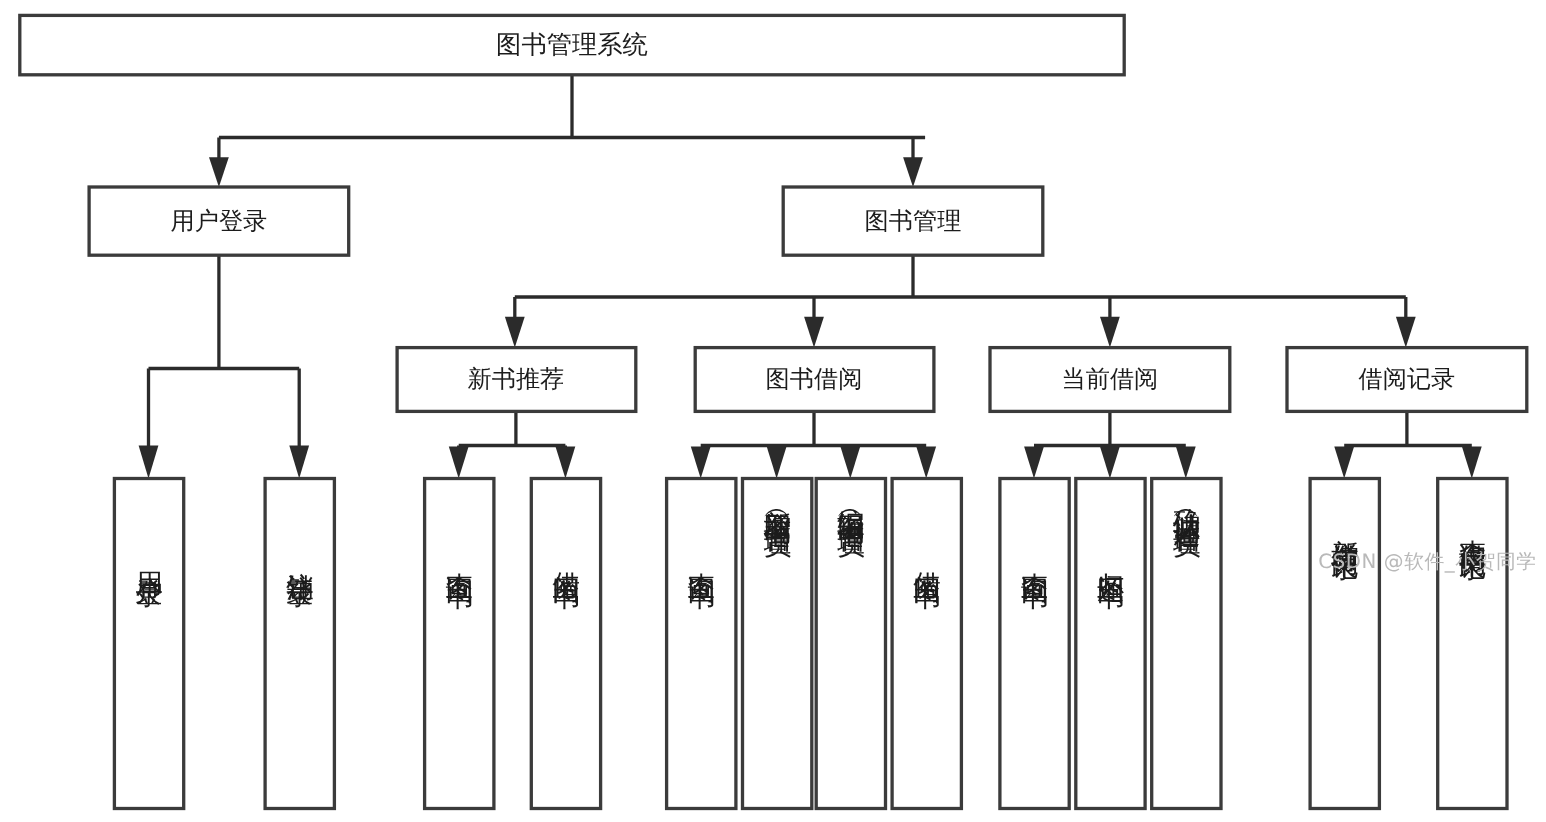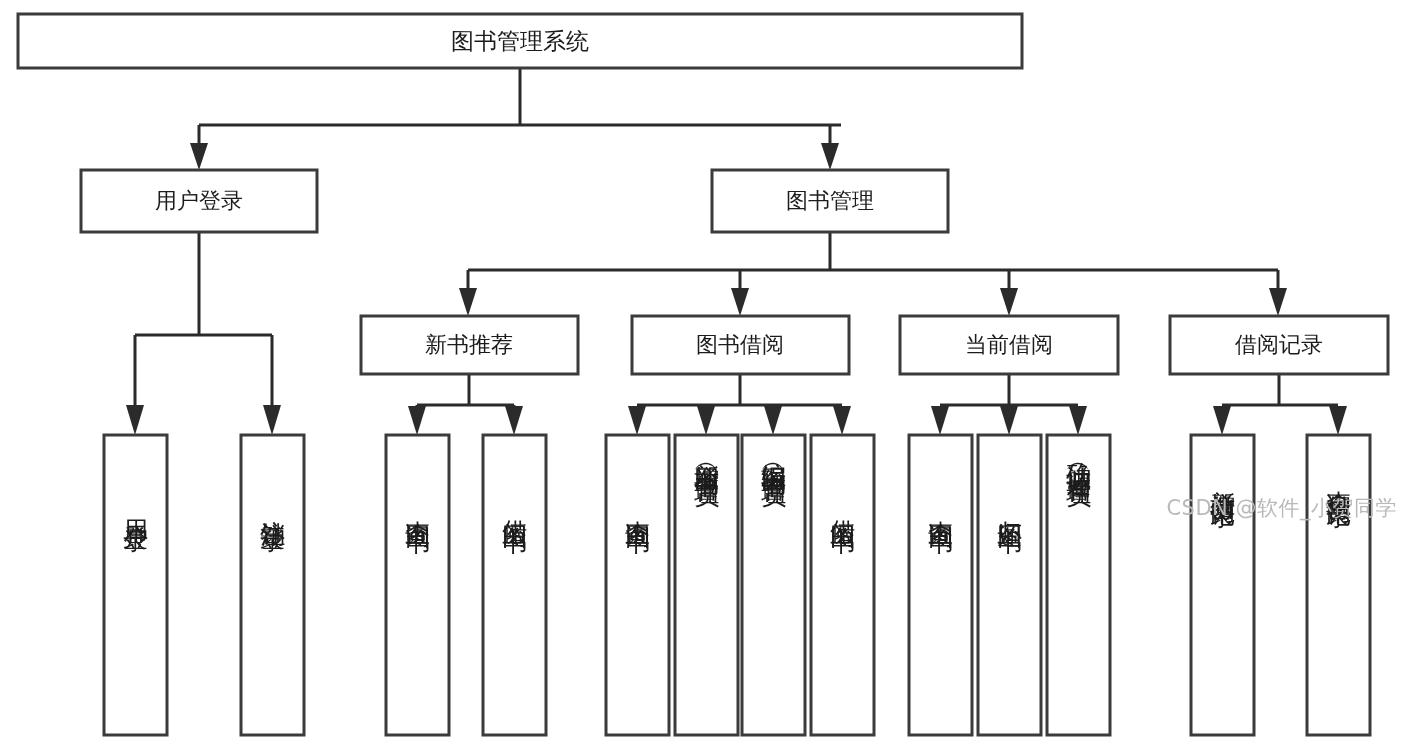--- a/index.html
+++ b/index.html
@@ -72,21 +72,21 @@
     letter-spacing: 3px;
     color: #1c1c1c;
     white-space: nowrap;
     text-align: left;
   }
   .watermark {
     position: absolute;
     right: 8px;
     bottom: 4px;
     font-family: "DejaVu Sans", "Liberation Sans", sans-serif;
-    font-size: 21px;
+    font-size: 18px;
     color: #b9b9b9;
     white-space: nowrap;
     letter-spacing: 0.5px;
   }
 </style>
 </head>
 <body>
 
 <div id="diagram-root">
 

